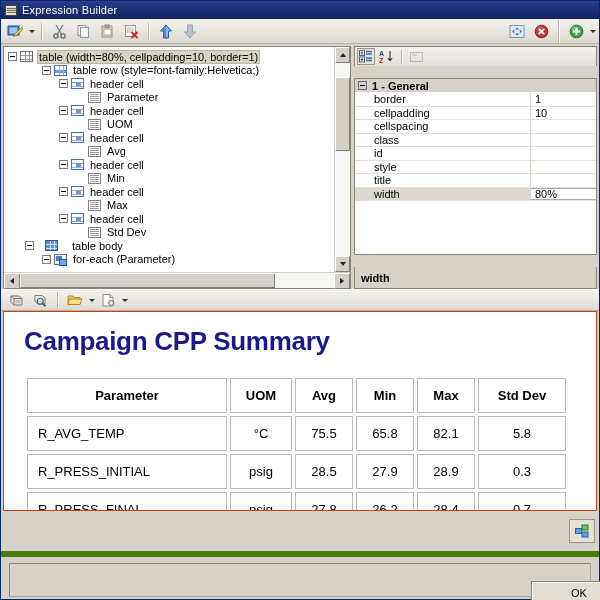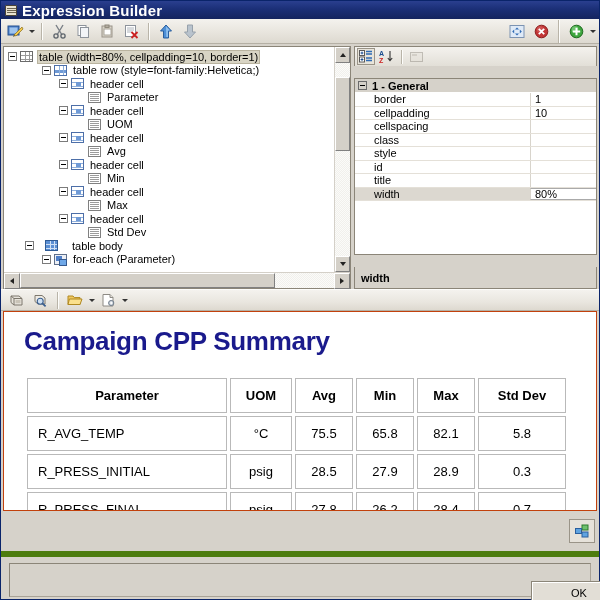--- a/index.html
+++ b/index.html
@@ -22,21 +22,21 @@
   }
   .titlebar .tb-icon { width:14px;height:13px;margin-right:4px;position:relative;flex:0 0 14px; }
   .titlebar .tb-icon .book{
     position:absolute;left:1px;top:1px;width:12px;height:11px;
     background:#e8e2d0;border:1px solid #4a4336;border-radius:1px;
   }
   .titlebar .tb-icon .book:after{
     content:"";position:absolute;left:1px;top:2px;width:9px;height:1px;
     box-shadow:0 2px 0 #6e6552, 0 4px 0 #6e6552;background:#6e6552;
   }
-  .titlebar .tb-title { font-size:15px; font-weight:bold; letter-spacing:.2px; }
+  .titlebar .tb-title { font-size:11px; font-weight:normal; letter-spacing:.2px; }
 
   
   .toolbar {
     flex:0 0 25px; height:25px; display:flex; align-items:center;
     background:linear-gradient(to bottom,#f4f2ee 0%,#e9e6df 50%,#ddd9d0 100%);
     border-bottom:1px solid #b5b0a5; padding:0 3px; gap:2px;
   }
   .tbtn { width:22px;height:21px;display:flex;align-items:center;justify-content:center;
           position:relative; }
   .tsep { width:1px;height:17px;background:#b9b4a8;margin:0 4px;
@@ -414,25 +414,25 @@
             </div>
             <div class="prow">
               <div class="pname">cellspacing</div>
               <div class="pval"></div>
             </div>
             <div class="prow">
               <div class="pname">class</div>
               <div class="pval"></div>
             </div>
             <div class="prow">
+              <div class="pname">id</div>
+              <div class="pval"></div>
+            </div>
+            <div class="prow">
               <div class="pname">style</div>
-              <div class="pval"></div>
-            </div>
-            <div class="prow">
-              <div class="pname">id</div>
               <div class="pval"></div>
             </div>
             <div class="prow">
               <div class="pname">title</div>
               <div class="pval"></div>
             </div>
             <div class="prow sel">
               <div class="pname">width</div>
               <div class="pval">80%</div>
             </div>

